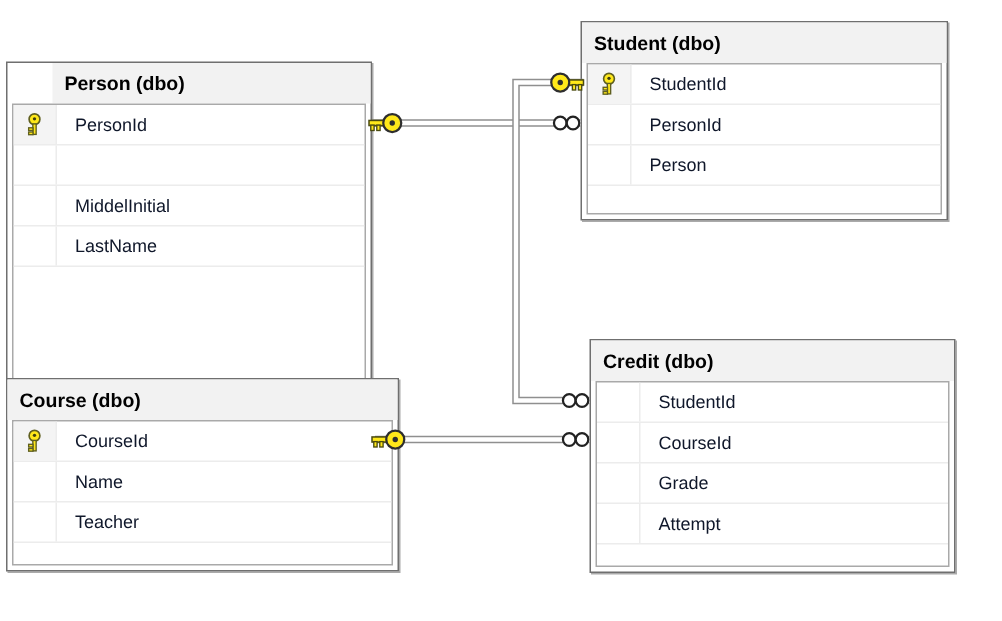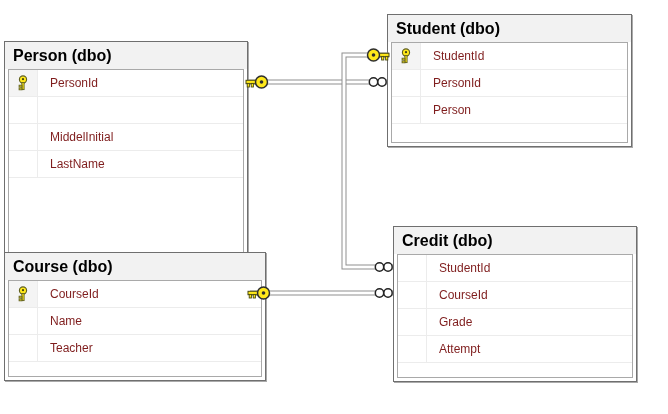--- a/index.html
+++ b/index.html
@@ -6,46 +6,46 @@
   .canvas{
     position:relative;width:668px;height:414px;background:#ffffff;
     font-family:"Liberation Sans",sans-serif;overflow:hidden;
   }
   .tbl{
     position:absolute;background:#ffffff;border:1px solid #6f6f6f;
     box-shadow:1px 1px 0 #aaaaaa;box-sizing:border-box;
   }
   .tbl-hdr{
     height:27px;line-height:27px;padding-left:8px;
-    font-size:16px;font-weight:bold;color:#000;background:#f2f2f2;
+    font-size:13px;font-weight:bold;color:#000;background:#f2f2f2;
     white-space:nowrap;overflow:hidden;cursor:move;
   }
   .tbl-grid{
     position:absolute;left:3px;right:3px;top:27px;bottom:3px;
     border:1px solid #a9a9a9;background:#fff;overflow:hidden;
   }
   .row{height:26px;display:flex;align-items:stretch;border-bottom:1px solid #ececec;}
   .row.empty{border-bottom:none;flex:1;}
   .gutter{
     width:28px;flex:none;border-right:1px solid #ececec;
     display:flex;align-items:center;justify-content:center;
   }
   .gutter.haskey{background:#f4f4f4;}
   .fname{
     display:flex;align-items:center;padding-left:12px;
-    font-size:12px;color:#7f1d1d;white-space:nowrap;
+    font-size:12px;color:#0f172a;white-space:nowrap;
   }
   svg.overlay{position:absolute;left:0;top:0;width:668px;height:414px;}
 </style>
 </head>
 <body>
 
 <div class="canvas">
 
-  <div class="tbl" style="left:4px;top:41px;width:244px;height:235px;">
+  <div class="tbl" style="left:4px;top:41px;width:244px;height:235px;padding-left:30px;">
     <div class="tbl-hdr">Person (dbo)</div>
     <div class="tbl-grid">
       <div class="row">
         <div class="gutter haskey">
           <svg width="12" height="16" viewBox="0 0 12 16">
             <circle cx="6" cy="4.5" r="3.6" fill="#ffe81a" stroke="#5f5f1f" stroke-width="1.1"></circle>
             <circle cx="6" cy="4.2" r="1.1" fill="#404010"></circle>
             <rect x="4.9" y="7.6" width="2.2" height="7" fill="#ffe81a" stroke="#5f5f1f" stroke-width="0.9"></rect>
             <rect x="2.1" y="10.2" width="2.9" height="1.8" fill="#ffe81a" stroke="#5f5f1f" stroke-width="0.9"></rect>
             <rect x="2.1" y="13" width="2.9" height="1.8" fill="#ffe81a" stroke="#5f5f1f" stroke-width="0.9"></rect>

